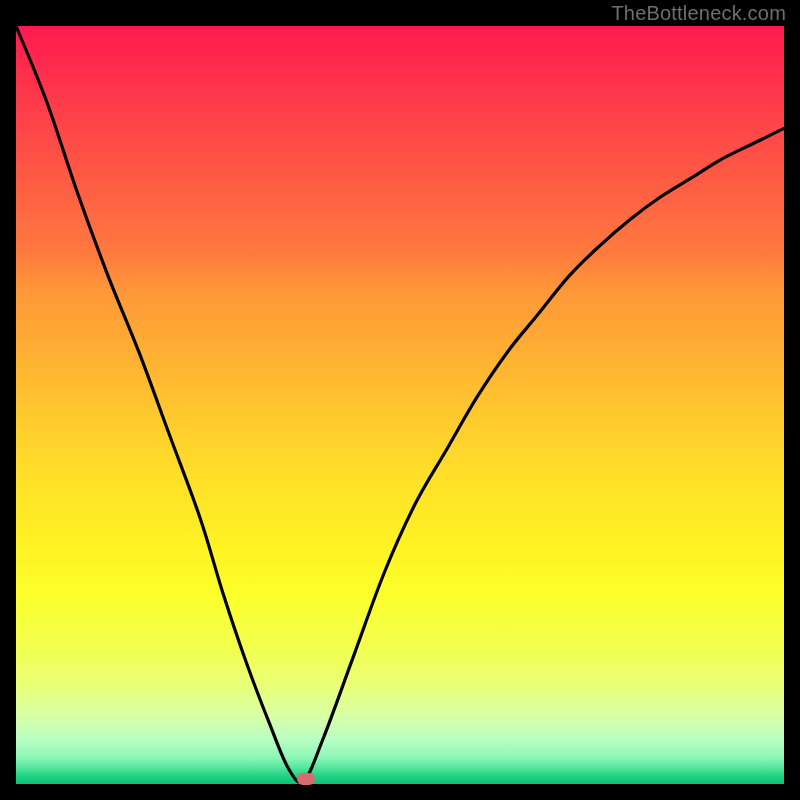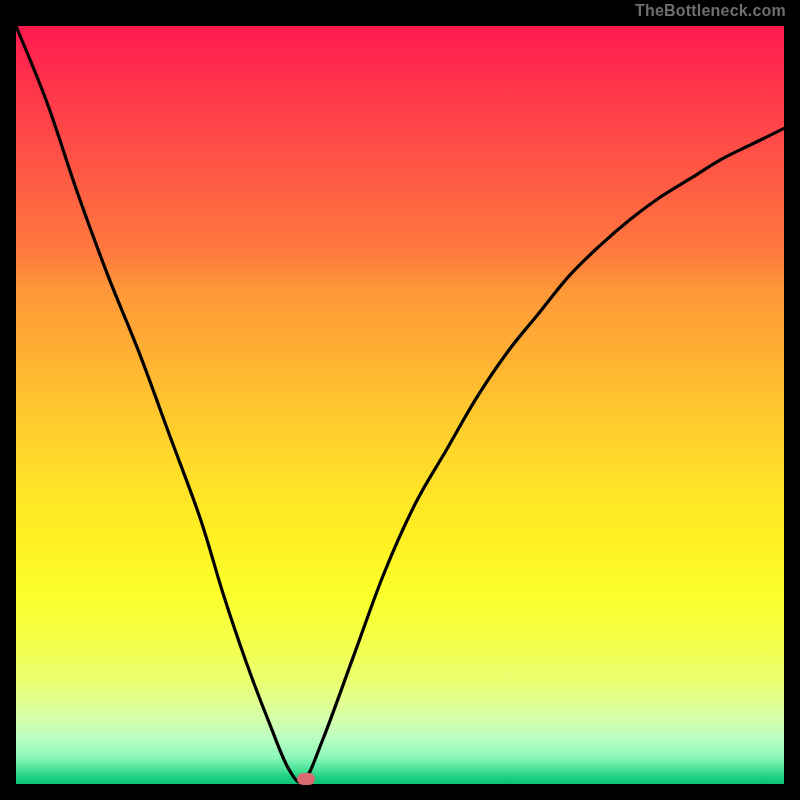--- a/index.html
+++ b/index.html
@@ -44,22 +44,22 @@
       #4ee39a 98%,
       #1fd183 99%,
       #0cc274 100%
     );
   }
   .watermark {
     position: absolute;
     top: 2px;
     right: 14px;
     color: #6e6e6e;
-    font-size: 16px;
-    font-weight: 700;
+    font-size: 20px;
+    font-weight: 400;
     letter-spacing: 0.2px;
     user-select: none;
   }
   svg.curve {
     position: absolute;
     left: 0;
     top: 0;
     width: 768px;
     height: 758px;
     display: block;

